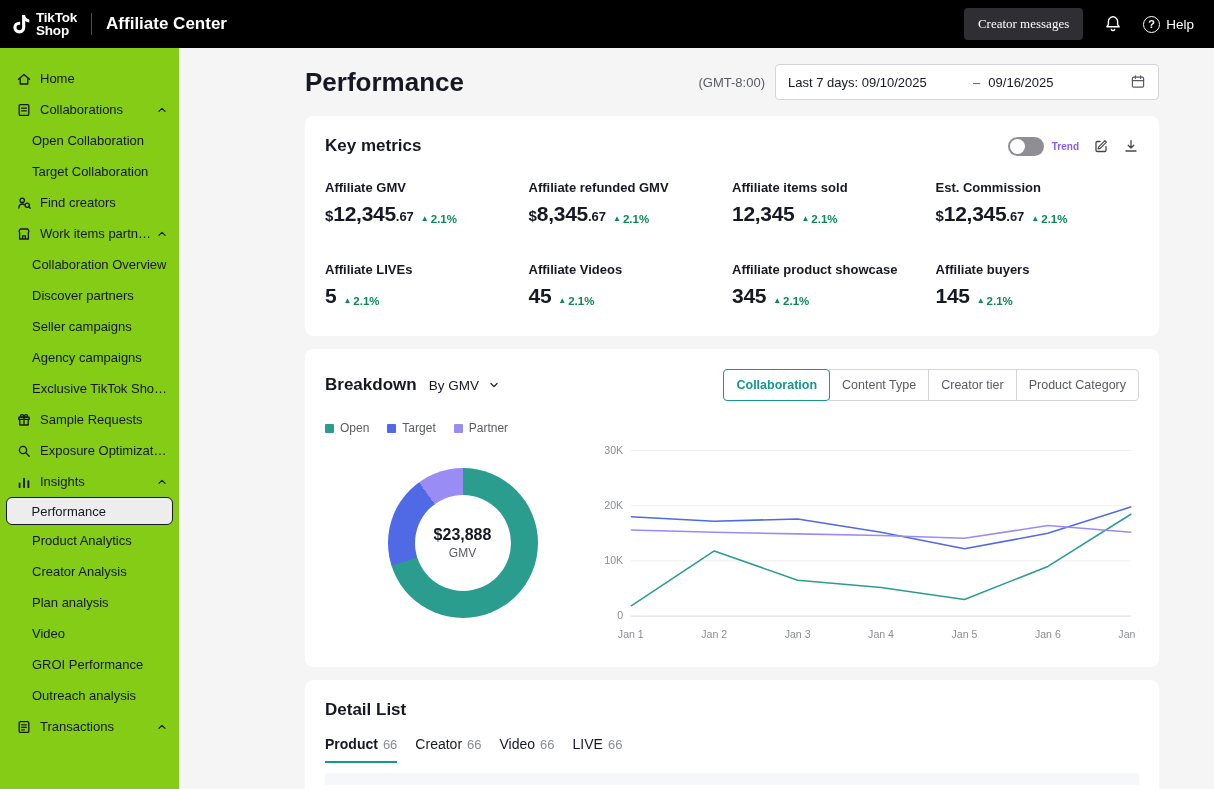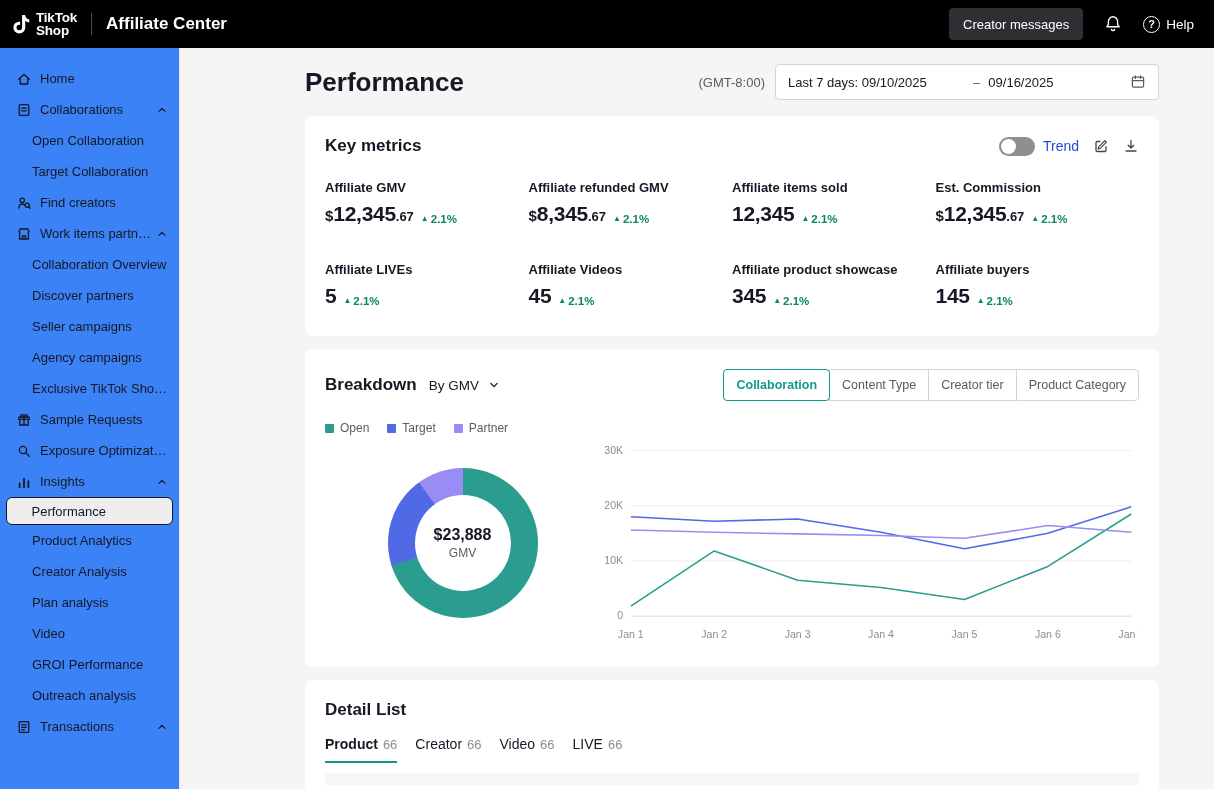--- a/index.html
+++ b/index.html
@@ -9,29 +9,29 @@
 
   
   .topbar{ height:48px; background:#000; color:#fff; display:flex; align-items:center;
            padding:0 20px 0 8px; }
   .logo{ display:flex; align-items:center; gap:5px; cursor:pointer; }
   .logo-text{ font-weight:bold; font-size:13.5px; line-height:13px; letter-spacing:-.2px; }
   .logo-divider{ width:1px; height:22px; background:#4b4b4f; margin:0 14px; }
   .app-title{ font-size:17px; font-weight:bold; }
   .top-right{ margin-left:auto; display:flex; align-items:center; gap:20px; }
   .cm-btn{ background:#2e2e33; color:#fff; border:none; border-radius:4px; height:32px;
-           padding:0 14px; font-size:13px; font-family:Liberation Sans, sans-serif; cursor:pointer; }
+           padding:0 14px; font-size:13px; font-family:Liberation Serif, serif; cursor:pointer; }
   .bell{ display:flex; cursor:pointer; }
   .help{ display:flex; align-items:center; gap:6px; font-size:13.5px; cursor:pointer; }
   .help .q{ width:17px; height:17px; border:1.5px solid #fff; border-radius:50%;
             display:flex; align-items:center; justify-content:center; font-size:11px; font-weight:bold; }
 
   
   .layout{ display:flex; height:741px; }
-  .sidebar{ width:180px; background:#3b82f6; border-right:1px solid #ececee;
+  .sidebar{ width:180px; background:#84cc16; border-right:1px solid #ececee;
             padding-top:15px; flex-shrink:0; overflow:hidden; }
   .sb-item{ height:31px; display:flex; align-items:center; padding:0 10px 0 16px;
             font-size:13px; cursor:pointer; white-space:nowrap; }
   .sb-item.sub{ padding-left:32px; }
   .sb-icon{ width:16px; height:16px; margin-right:8px; display:flex; color:#161823; flex-shrink:0; }
   .sb-label{ flex:1; overflow:hidden; text-overflow:ellipsis; }
   .sb-chev{ margin-left:auto; display:flex; color:#161823; }
   .sb-item.selected{ margin:0 6px; height:28px; border:1.5px solid #161823; border-radius:6px;
                      background:#ededee; padding-left:24.5px; font-weight:500; }
 
@@ -49,21 +49,21 @@
   .dp-cal{ display:flex; color:#595b63; }
 
   
   .card{ background:#fff; border-radius:8px; padding:20px; margin-bottom:13px; }
   h2{ font-size:17px; margin:0; font-weight:bold; }
 
   .km-header{ display:flex; align-items:center; }
   .km-actions{ margin-left:auto; display:flex; align-items:center; gap:14px; color:#44464c; }
   .toggle{ width:36px; height:19px; border-radius:10px; background:#8e8e93; position:relative; cursor:pointer; }
   .knob{ position:absolute; left:2px; top:2px; width:15px; height:15px; border-radius:50%; background:#fff; }
-  .toggle-label{ font-size:14px; font-weight:400; margin-left:-6px; color:#1d4ed8; }
+  .toggle-label{ font-size:10px; font-weight:700; margin-left:-6px; color:#8b5cf6; }
   .icon-btn{ display:flex; cursor:pointer; }
 
   .metrics-grid{ display:grid; grid-template-columns:repeat(4,1fr); row-gap:36px;
                  margin-top:24px; margin-bottom:8px; }
   .metric-label{ font-size:13px; font-weight:600; margin-bottom:7px; }
   .metric-value{ display:flex; align-items:baseline; }
   .v-prefix{ font-size:15px; font-weight:bold; }
   .v-main{ font-size:21px; font-weight:bold; letter-spacing:-.3px; }
   .v-dec{ font-size:13px; font-weight:bold; }
   .v-change{ display:flex; align-items:center; margin-left:7px; color:var(--positive); font-weight:bold; }

